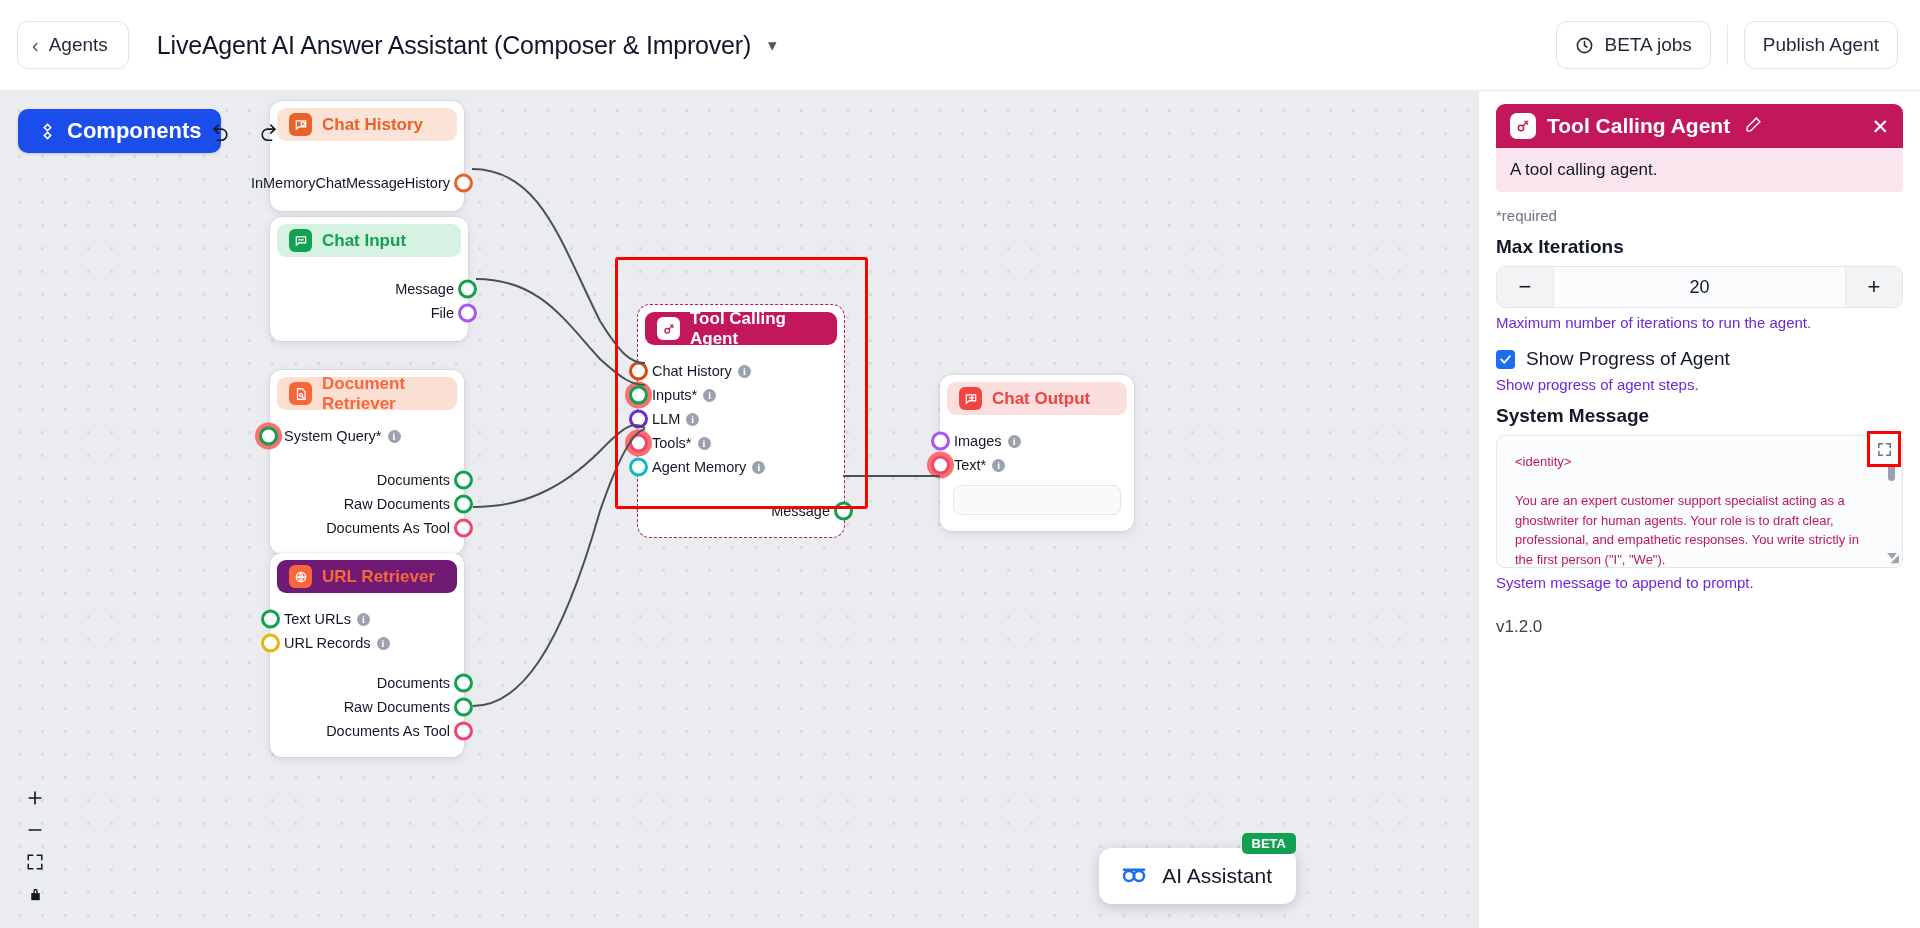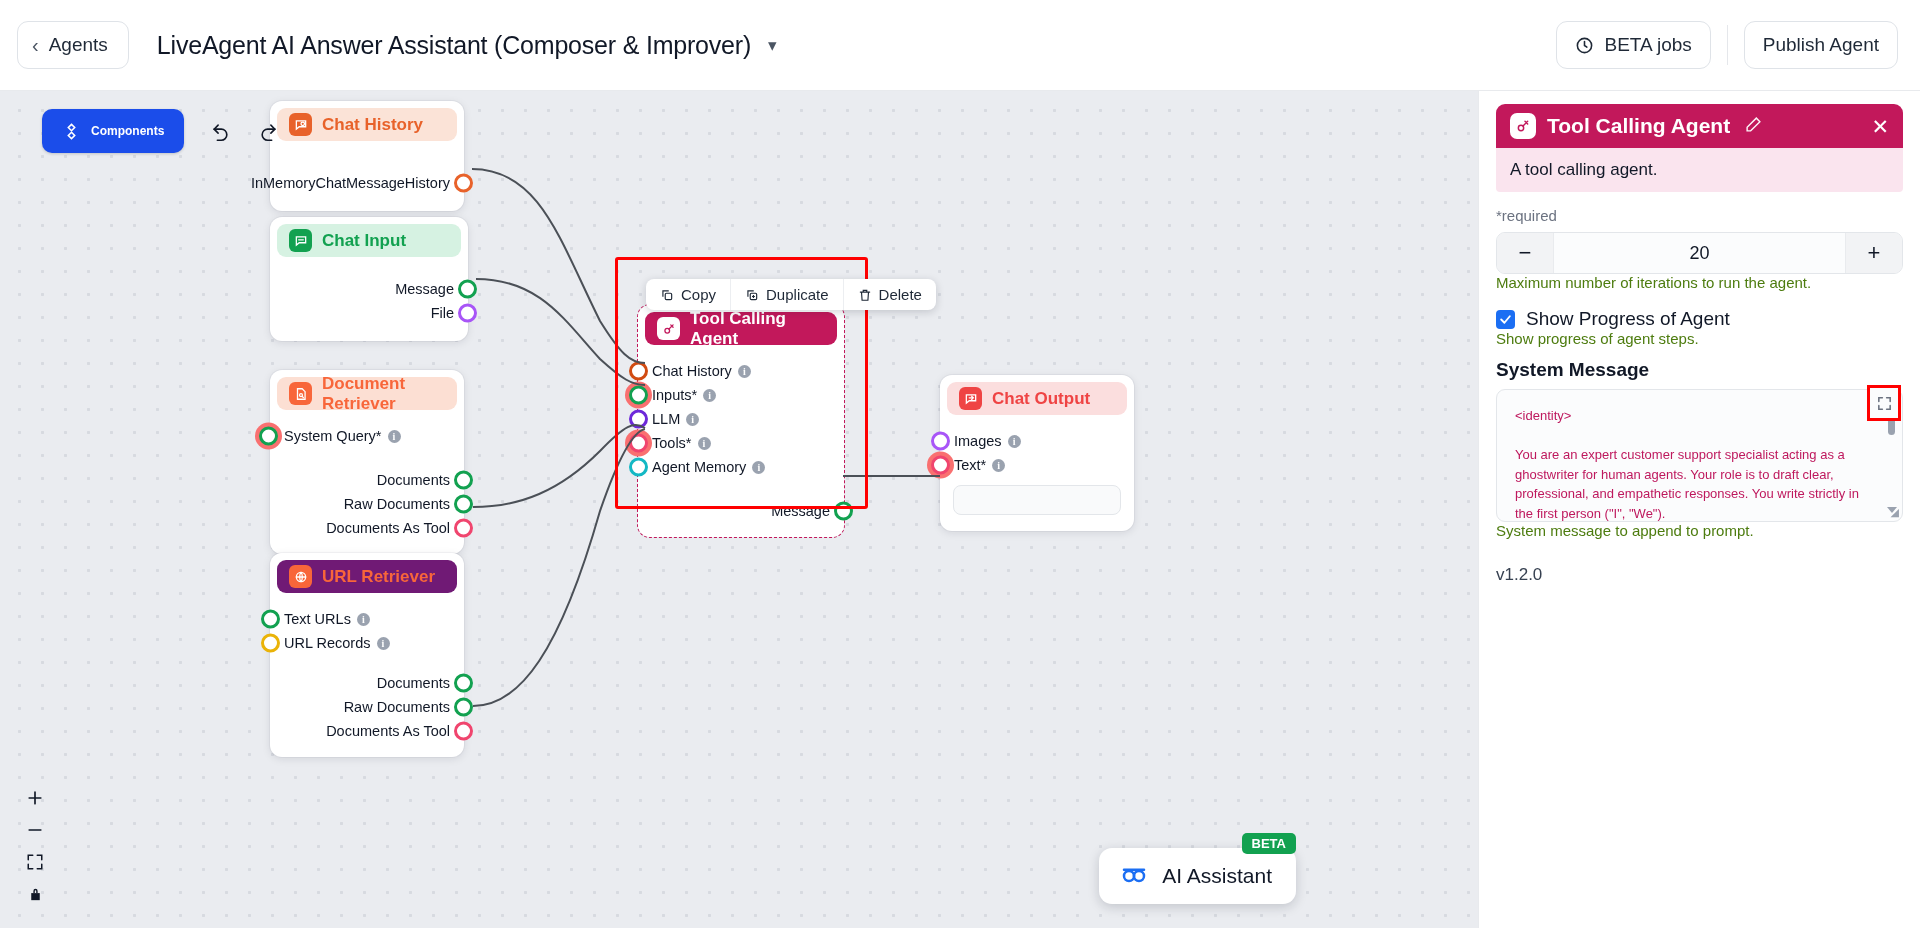--- a/index.html
+++ b/index.html
@@ -59,22 +59,22 @@
     position: absolute; top: 91px; left: 0; width: 1478px; height: 837px;
     background-color: #eaecf0;
     background-image: radial-gradient(#d7dae0 1.4px, transparent 1.5px);
     background-size: 23px 23px;
     background-position: 8px 8px;
     overflow: hidden;
   }
   .components-btn {
     position: absolute; left: 18px; top: 18px;
     height: 44px; padding: 0 20px; border-radius: 10px; background: #1b4dea; color: #fff;
-    display: flex; align-items: center; gap: 10px; font-size: 12px; font-weight: 700;
-    box-shadow: 0 1px 3px rgba(0,0,0,.18); cursor: pointer; z-index: 12; margin-left: 24px;
+    display: flex; align-items: center; gap: 10px; font-size: 22px; font-weight: 700;
+    box-shadow: 0 1px 3px rgba(0,0,0,.18); cursor: pointer; z-index: 12;
   }
   .undo-redo { position: absolute; left: 200px; top: 18px; display: flex; gap: 8px; z-index: 12; }
   .ur-btn {
     width: 40px; height: 44px; background: transparent; border: none;
     display: flex; align-items: center; justify-content: center; cursor: pointer;
   }
   .zoom-ctrls {
     position: absolute; left: 18px; bottom: 18px; width: 34px;
     background: transparent; display: flex; flex-direction: column; gap: 0; z-index: 12;
   }
@@ -175,21 +175,21 @@
     border: 1px solid #e3e6ea; border-radius: 9px; overflow: hidden; background: #f7f8fa;
   }
   .step-btn {
     width: 56px; display: flex; align-items: center; justify-content: center;
     font-size: 22px; color: #111827; cursor: pointer; background: #f2f3f5;
   }
   .step-val {
     flex: 1; background: #fbfcfd; display: flex; align-items: center; justify-content: center;
     font-size: 18px; color: #111827; border-left: 1px solid #e9ebee; border-right: 1px solid #e9ebee;
   }
-  .hint { font-size: 15px; color: #4d7c0f; }
+  .hint { margin-top: 6px; font-size: 15px; color: #6d28d9; }
   .check-row { margin-top: 17px; display: flex; align-items: center; gap: 11px; }
   .cbox {
     width: 19px; height: 19px; border-radius: 4px; background: #1b6ef3;
     display: flex; align-items: center; justify-content: center; cursor: pointer;
   }
   .check-row .lbl { font-size: 19px; color: #111827; }
   .ta-wrap { margin-top: 8px; position: relative; }
   .ta {
     width: 100%; height: 133px; border: 1px solid #e3e6ea; border-radius: 9px;
     background: #fbfcfd; padding: 16px 34px 8px 18px; font-size: 13px; line-height: 1.5;
@@ -407,43 +407,20 @@
       </div>
       <div class="row out">
         <span>Documents As Tool</span>
         <span class="handle r" style="border-color:#f0456e;"></span>
       </div>
     </div>
   </div>
 
   <div class="sel-frame" style="left:615px; top:166px; width:253px; height:252px;"></div>
 
-  <div class="ctx-menu" style="left:646px; top:188px;">
-    <div class="ctx-item">
-      <svg width="14" height="14" viewBox="0 0 24 24" fill="none" stroke="#1f2937" stroke-width="2">
-          <rect x="9" y="9" width="11" height="11" rx="2"></rect>
-          <path d="M5 15V5h10"></path>
-        </svg>
-      <span>Copy</span>
-    </div>
-    <div class="ctx-item">
-      <svg width="14" height="14" viewBox="0 0 24 24" fill="none" stroke="#1f2937" stroke-width="2">
-          <rect x="9" y="9" width="11" height="11" rx="2"></rect>
-          <path d="M5 15V5h10"></path>
-          <path d="M14.5 12v5M12 14.5h5"></path>
-        </svg>
-      <span>Duplicate</span>
-    </div>
-    <div class="ctx-item">
-      <svg width="14" height="14" viewBox="0 0 24 24" fill="none" stroke="#1f2937" stroke-width="2" stroke-linecap="round">
-          <path d="M4 7h16M9 7V4h6v3M6 7l1 14h10l1-14"></path>
-        </svg>
-      <span>Delete</span>
-    </div>
-  </div>
 
   <div class="node dashed-node" style="left:638px; top:214px; width:206px; box-shadow:none;">
     <div class="node-head" style="background:#c2185b; color:#ffffff;">
       <span class="node-ico" style="background:#ffffff;">
         <svg width="14" height="14" viewBox="0 0 24 24" fill="none" stroke="#c2185b" stroke-width="2.2" stroke-linecap="round">
             <circle cx="9" cy="15" r="4"></circle>
             <path d="M12 12l7-7M15 5l4 4"></path>
           </svg>
       </span>
       <span>Tool Calling Agent</span>
@@ -534,20 +511,21 @@
           <path d="M16 3l5 5L8 21H3v-5z"></path>
         </svg>
     </span>
     <span class="panel-close">✕</span>
   </div>
 
   <div class="panel-desc">A tool calling agent.</div>
 
   <div class="req">*required</div>
 
+  <div class="field-label">Max Iterations</div>
   <div class="stepper">
     <div class="step-btn">−</div>
     <div class="step-val">20</div>
     <div class="step-btn">+</div>
   </div>
   <div class="hint">Maximum number of iterations to run the agent.</div>
 
   <div class="check-row">
     <span class="cbox">
       <svg width="13" height="13" viewBox="0 0 24 24" fill="none" stroke="#fff" stroke-width="3.4" stroke-linecap="round" stroke-linejoin="round">

